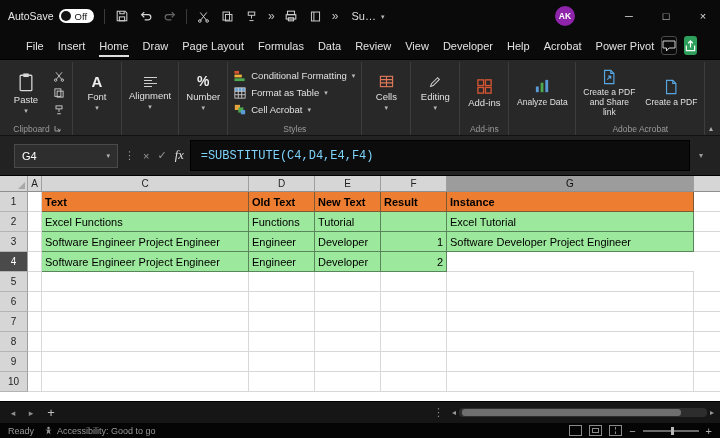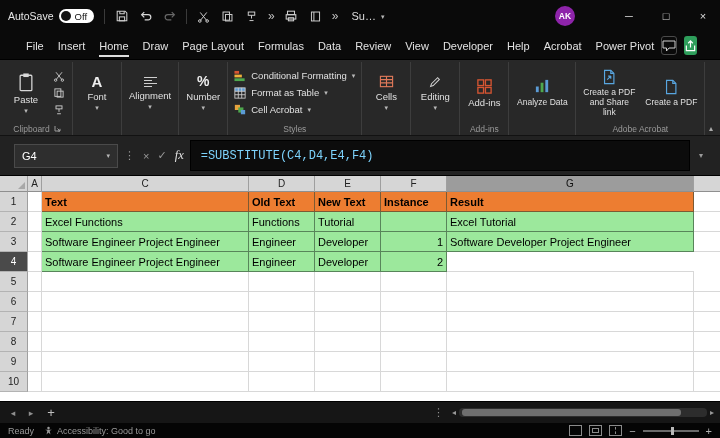--- a/index.html
+++ b/index.html
@@ -425,22 +425,22 @@
       <div class="col-header">F</div>
       <div class="col-header sel">G</div>
       <div class="col-header filler"></div>
     </div>
     <div class="grid-row body-row kind-title">
       <div class="row-header">1</div>
       <div class="cell col-a"></div>
       <div class="cell">Text</div>
       <div class="cell">Old Text</div>
       <div class="cell">New Text</div>
+      <div class="cell">Result</div>
       <div class="cell">Instance</div>
-      <div class="cell">Result</div>
       <div class="cell filler"></div>
     </div>
     <div class="grid-row body-row kind-data">
       <div class="row-header">2</div>
       <div class="cell col-a"></div>
       <div class="cell">Excel Functions</div>
       <div class="cell">Functions</div>
       <div class="cell">Tutorial</div>
       <div class="cell"></div>
       <div class="cell">Excel Tutorial</div>

